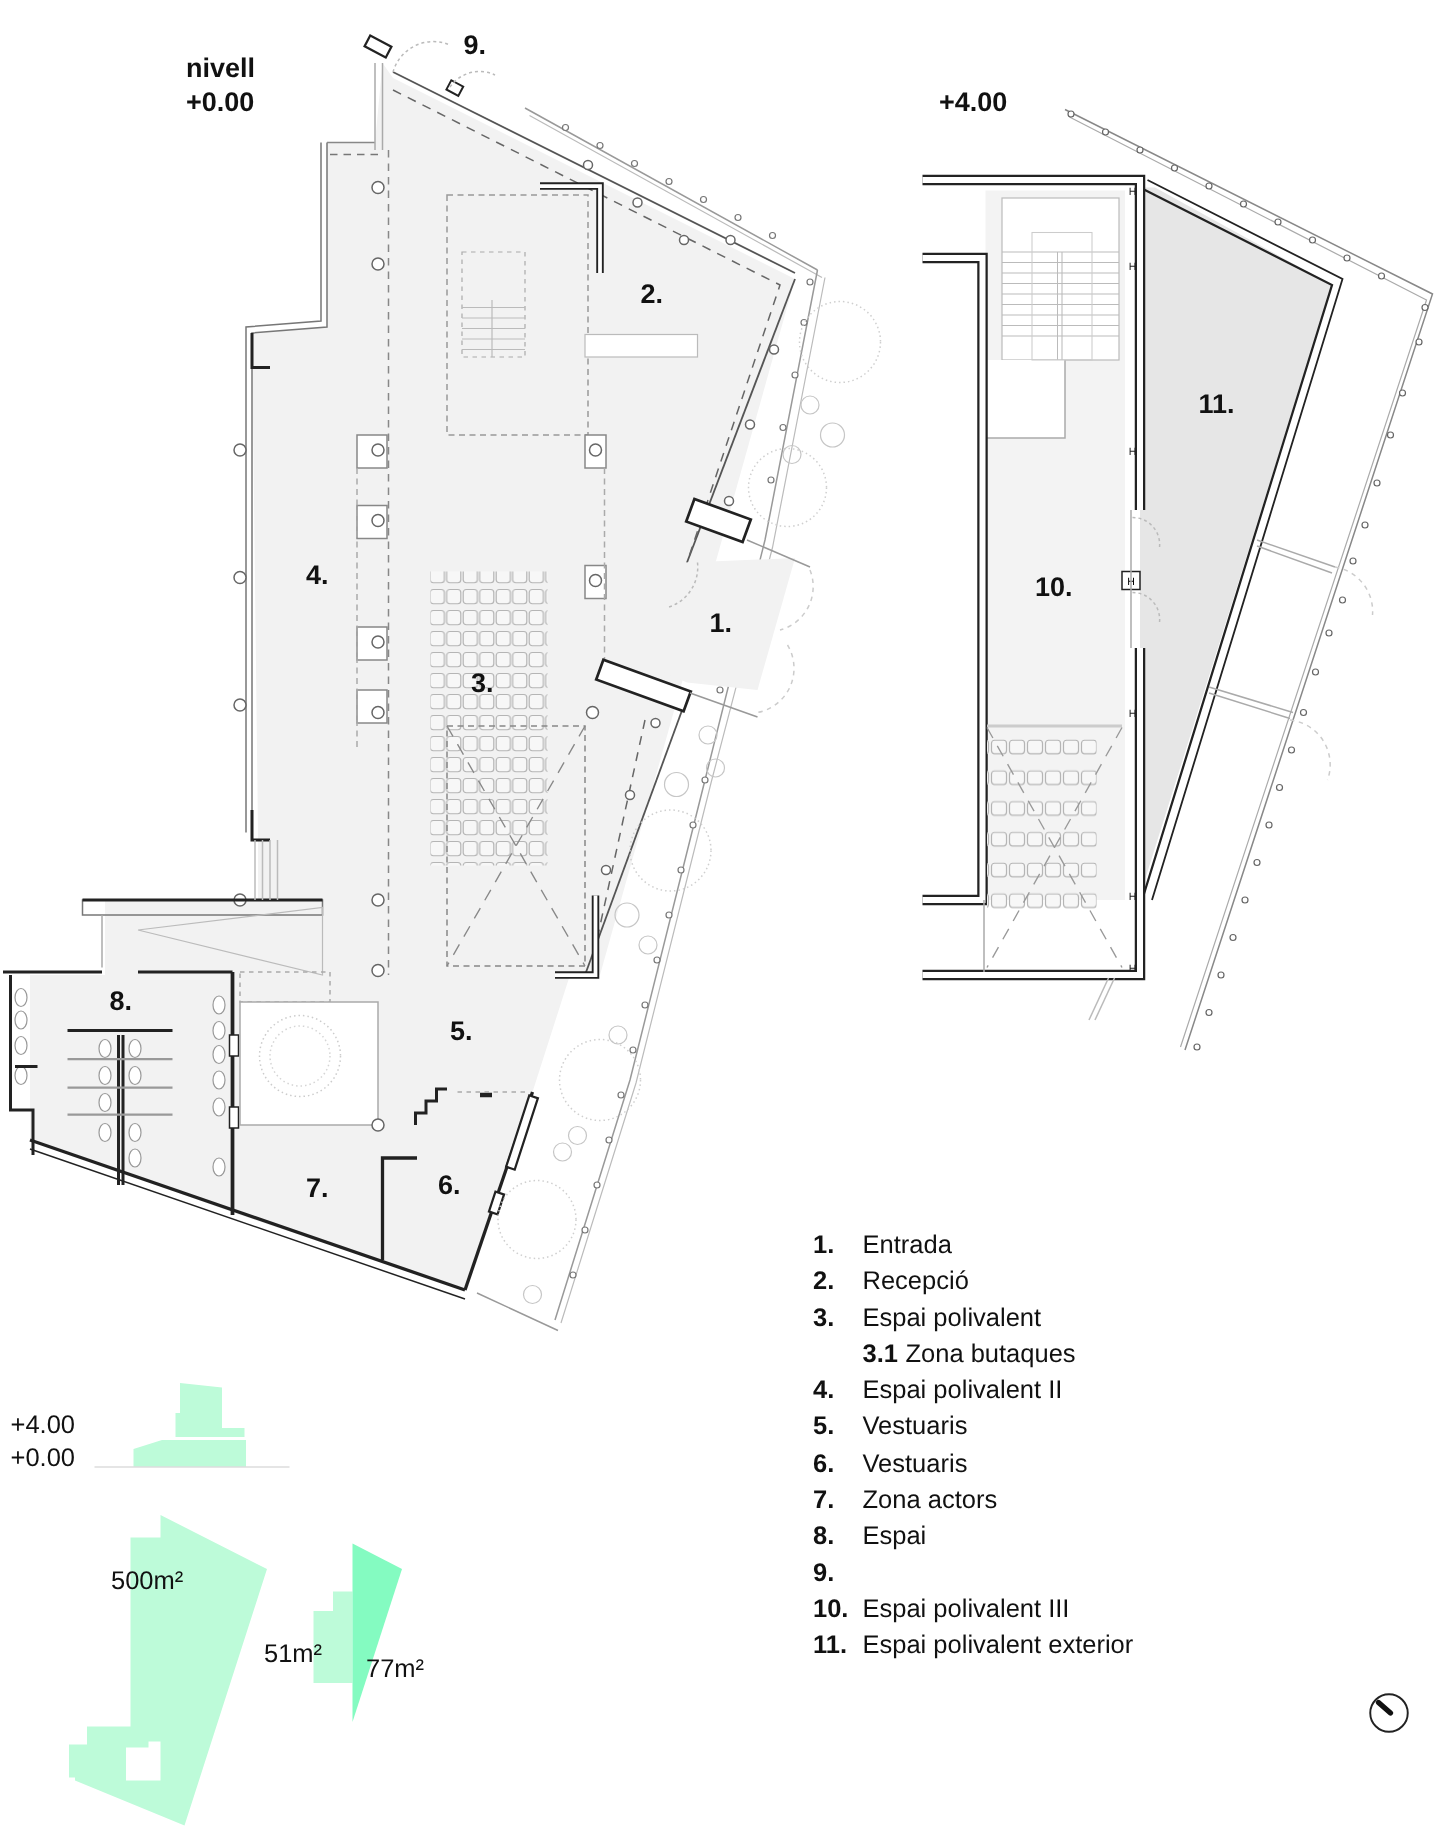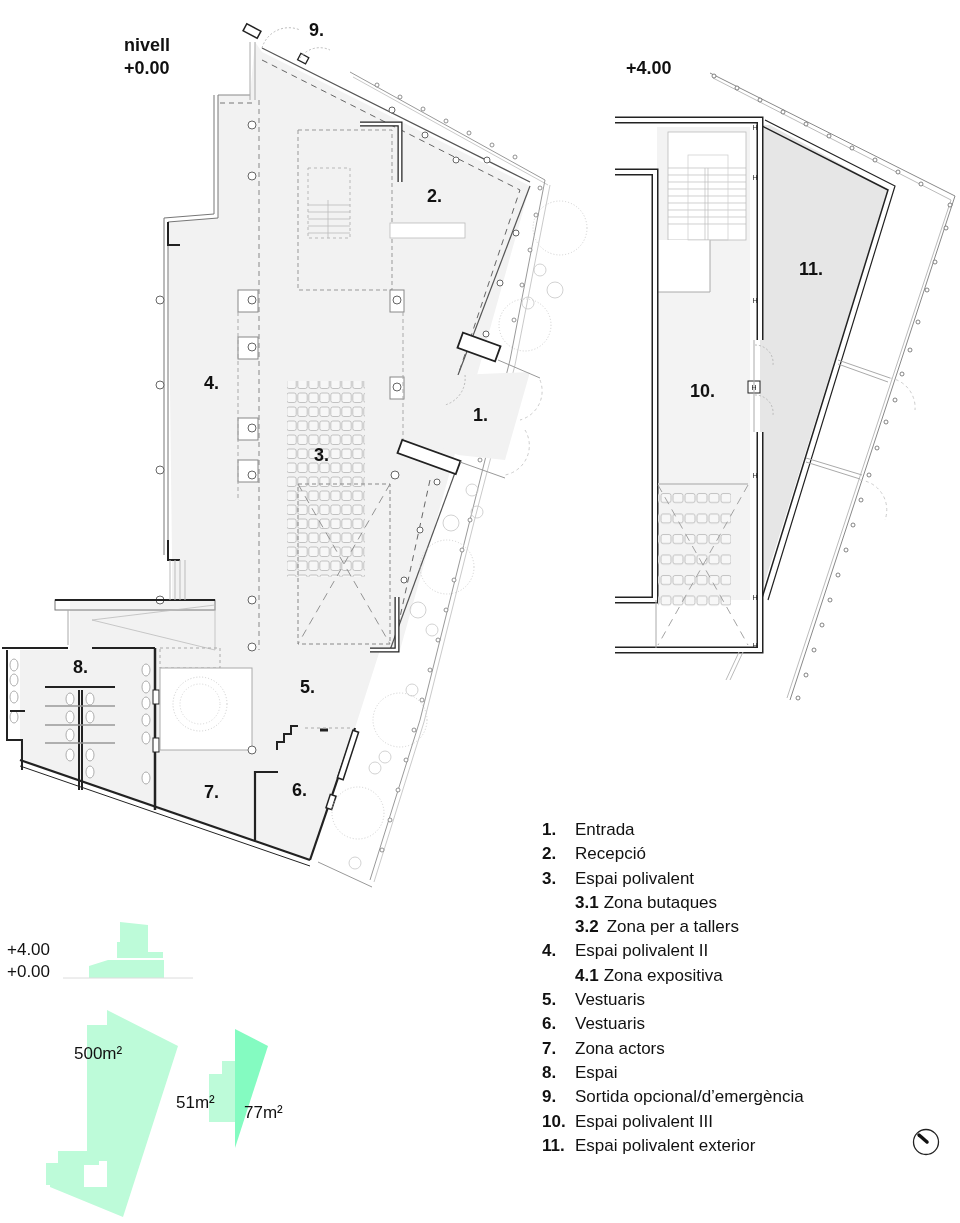--- a/index.html
+++ b/index.html
@@ -394,51 +394,42 @@
       <span>Recepció</span>
     </div>
   <div class="legend-row">
       <span class="legend-num">3.</span>
       <span>Espai polivalent</span>
     </div>
   <div class="legend-row sub">
       <span class="legend-num">3.1</span>
       <span>Zona butaques</span>
     </div>
-  <div class="legend-row sub">
-      <span class="legend-num" style="margin-right:8px">3.2</span>
-      <span>Zona per a tallers</span>
-    </div>
   <div class="legend-row">
       <span class="legend-num">4.</span>
       <span>Espai polivalent II</span>
     </div>
-  <div class="legend-row sub">
-      <span class="legend-num">4.1</span>
-      <span>Zona expositiva</span>
-    </div>
   <div class="legend-row">
       <span class="legend-num">5.</span>
       <span>Vestuaris</span>
     </div>
   <div class="legend-row">
       <span class="legend-num">6.</span>
       <span>Vestuaris</span>
     </div>
   <div class="legend-row">
       <span class="legend-num">7.</span>
       <span>Zona actors</span>
     </div>
   <div class="legend-row">
       <span class="legend-num">8.</span>
       <span>Espai</span>
     </div>
   <div class="legend-row">
       <span class="legend-num">9.</span>
-      <span>Sortida opcional/d’emergència</span>
     </div>
   <div class="legend-row">
       <span class="legend-num">10.</span>
       <span>Espai polivalent III</span>
     </div>
   <div class="legend-row">
       <span class="legend-num">11.</span>
       <span>Espai polivalent exterior</span>
     </div>
 </div>

